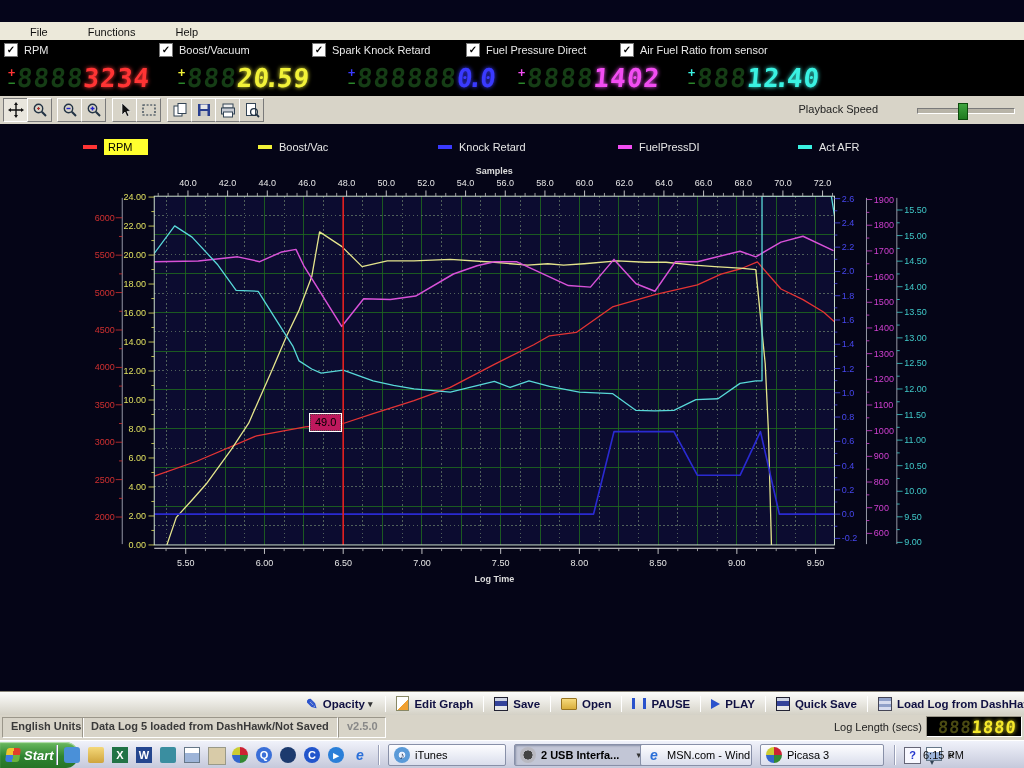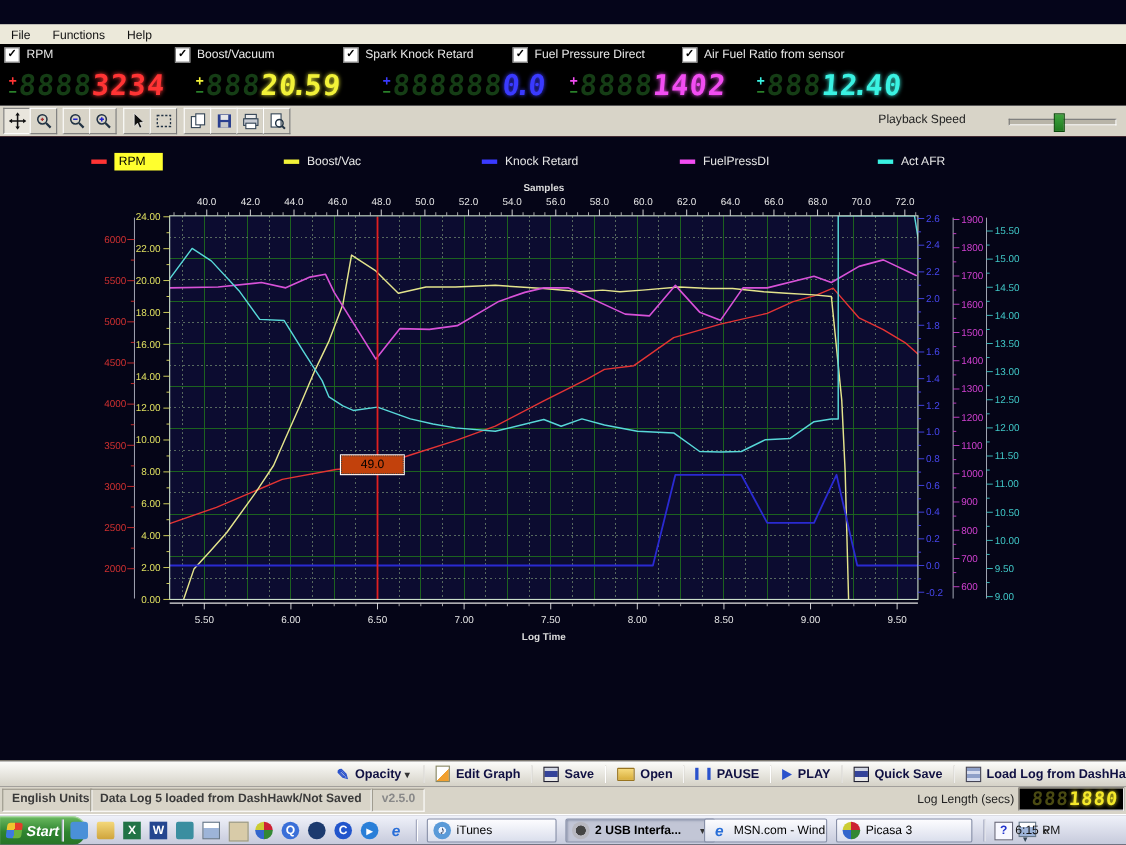--- a/index.html
+++ b/index.html
@@ -10,21 +10,21 @@
     background:linear-gradient(180deg,#e3ecf7,#a9c0e0 45%,#8fabd3);display:flex;align-items:center;}
   #title-icon{width:16px;height:14px;margin:0 4px 0 3px;background:#1a1a22;border:1px solid #555;position:relative;}
   #title-icon::after{content:"";position:absolute;left:1px;top:7px;width:12px;height:4px;
     background:linear-gradient(105deg,transparent 40%,#e03030 40% 60%,transparent 60%);border-top:1px solid #e03030;}
   #title-text{font-size:12px;font-weight:bold;color:#08102c;}
   #win-buttons{margin-left:auto;display:flex;gap:2px;padding-right:3px;}
   .winbtn{width:18px;height:15px;background:#d8d4c8;border:1px solid;border-color:#fff #6a6a6a #6a6a6a #fff;
     font-size:10px;line-height:13px;text-align:center;color:#111;font-weight:bold;}
   
   #menubar{position:absolute;left:0;top:22px;width:1024px;height:18px;background:#ece9da;border-bottom:1px solid #b8b4a8;}
-  .menu-item{display:inline-block;padding:2px 10px;font-size:11px;color:#111;}
+  .menu-item{display:inline-block;padding:2px 10px;font-size:11px;color:#111;margin-left:20px;}
   
   #checkrow{position:absolute;left:0;top:40px;width:1024px;height:20px;background:#000;}
   .chan-check{position:absolute;top:3px;display:flex;align-items:center;}
   .cbox{width:12px;height:12px;background:#fff;border:1px solid #777;font-size:10px;line-height:11px;
     text-align:center;color:#000;font-weight:bold;}
   .clabel{margin-left:6px;font-size:11px;color:#e8e8e8;}
   
   #lcdrow{position:absolute;left:0;top:60px;width:1024px;height:36px;background:#000;}
   .lcd-group{position:absolute;top:0;height:36px;display:flex;align-items:center;}
   .lcd-sign{display:flex;flex-direction:column;justify-content:center;margin-right:2px;
@@ -44,22 +44,22 @@
   #pb-track{position:absolute;left:917px;top:12px;width:96px;height:4px;background:#b8b4a8;
     border:1px solid;border-color:#7a7a7a #fff #fff #7a7a7a;}
   #pb-thumb{position:absolute;left:40px;top:-6px;width:8px;height:15px;background:linear-gradient(#3fa43f,#1f7a1f);border:1px solid #0c4a0c;}
   
   #chartpanel{position:absolute;left:0;top:124px;width:1024px;height:567px;background:#050517;}
   #chartsvg{position:absolute;left:0;top:0;}
   .leg-item{position:absolute;top:14px;display:flex;align-items:center;height:18px;}
   .leg-swatch{width:14px;height:4px;margin-right:7px;}
   .leg-label{font-size:11px;color:#e6e6e6;}
   .leg-label.selected{background:#ffff2e;color:#000;padding:2px 16px 2px 4px;}
-  #cursor-tip{position:absolute;left:310px;top:290px;background:#c2410c;border:1px dotted #444;
-    box-shadow:0 0 0 1px #fff;font-size:11px;color:#000;padding:0 17px;line-height:15px;}
+  #cursor-tip{position:absolute;left:310px;top:290px;background:#be185d;border:1px dotted #444;
+    box-shadow:0 0 0 1px #fff;font-size:11px;color:#000;padding:0 4px;line-height:15px;}
   
   #btoolbar{position:absolute;left:0;top:691px;width:1024px;height:24px;
     background:linear-gradient(#fdfdfb,#d4d1c6);border-top:1px solid #8a867a;display:flex;align-items:center;padding-left:298px;box-sizing:border-box;}
   .bbtn{display:flex;align-items:center;padding:2px 8px;font-size:11.5px;font-weight:bold;color:#101042;white-space:nowrap;}
   .bsep{width:1px;height:16px;background:#9a968a;border-right:1px solid #fff;margin:0 2px;}
   .bi{display:inline-block;margin-right:5px;}
   .caret{font-size:9px;color:#333;padding:0 3px;}
   
   #statusbar{position:absolute;left:0;top:715px;width:1024px;height:25px;background:#d8d4c8;}
   .scell{position:absolute;top:2px;height:15px;border:1px solid;border-color:#9a968a #fff #fff #9a968a;

